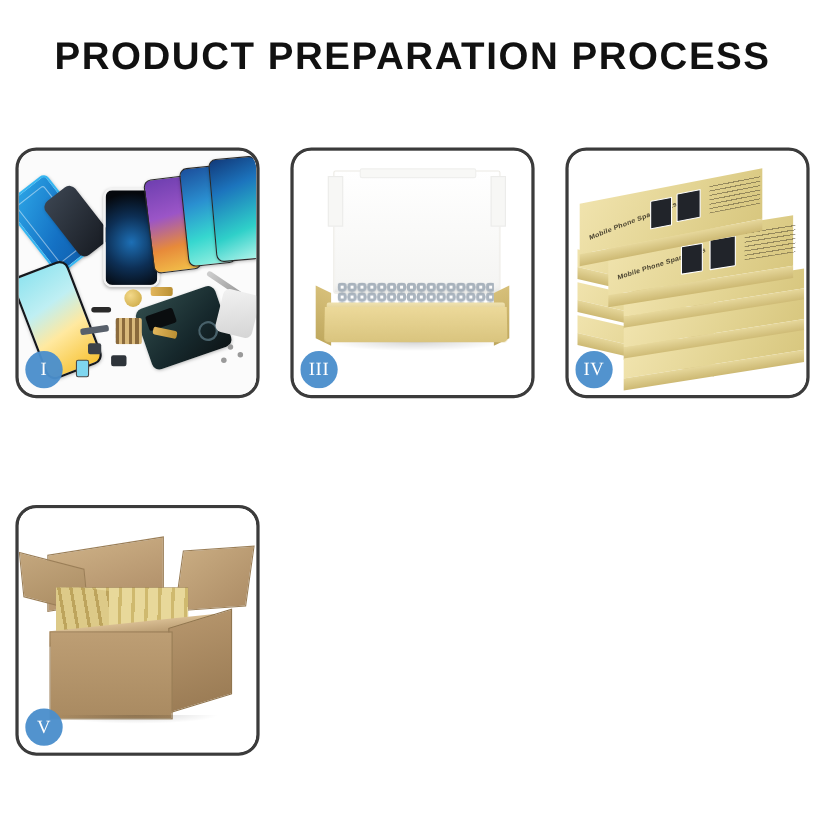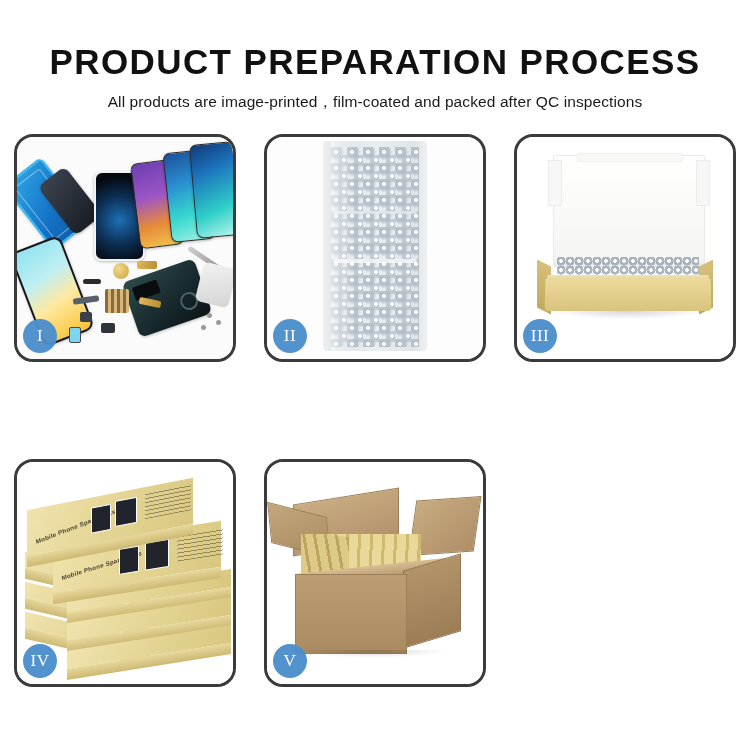--- a/index.html
+++ b/index.html
@@ -4,21 +4,21 @@
 <style>
   html,body{margin:0;padding:0;}
   body{
     width:750px;height:750px;background:#ffffff;
     font-family:"Liberation Sans", sans-serif;
     overflow:hidden;position:relative;
   }
   .page{width:750px;height:750px;position:relative;background:#fff;}
 
   
-  .header{padding-top:44px;text-align:center;}
+  .header{padding-top:34px;text-align:center;}
   .title{
     font-size:35px;font-weight:700;letter-spacing:1.4px;color:#111;
     font-family:"Liberation Sans", sans-serif;line-height:1.05;
     white-space:nowrap;
   }
   .subtitle{
     margin-top:11px;font-size:15.5px;color:#1a1a1a;letter-spacing:.1px;
     font-family:"Liberation Sans", sans-serif;white-space:nowrap;
   }
 
@@ -199,21 +199,20 @@
   .c6-wrap{position:absolute;left:8px;top:14px;width:196px;height:168px;background:linear-gradient(135deg,rgba(220,228,232,.35),rgba(255,255,255,0) 55%);border-radius:6px;}
   .c6-shadow{position:absolute;left:18px;top:158px;width:170px;height:10px;background:radial-gradient(ellipse at 50% 0,rgba(0,0,0,.14),transparent 72%);}
 </style>
 </head>
 <body>
 
 <div class="page">
 
   <div class="header">
     <div class="title">PRODUCT PREPARATION PROCESS</div>
-    <div class="subtitle">All products are image-printed，film-coated and packed after QC inspections</div>
   </div>
 
   <div class="grid">
 
     <div class="cellwrap">
       <div class="panel">
         <div class="panel-inner p1">
           <div class="ph a"></div>
           <div class="ph b"></div>
           <div class="ph c"></div>
@@ -234,34 +233,20 @@
           <div class="prt tw"></div>
           <div class="prt sc1"></div>
           <div class="prt sc2"></div>
           <div class="prt sc3"></div>
           <div class="prt wht"></div>
         </div>
         <div class="badge">I</div>
       </div>
     </div>
 
-    <div class="cellwrap">
-      <div class="panel">
-        <div class="panel-inner p2">
-          <div class="bwrap">
-            <div class="bubbles"></div>
-            <div class="bubbles2"></div>
-            <div class="bsheen"></div>
-            <div class="bseal2"></div>
-            <div class="bseal"></div>
-          </div>
-        </div>
-        <div class="badge">II</div>
-      </div>
-    </div>
 
     <div class="cellwrap">
       <div class="panel">
         <div class="panel-inner p3">
           <div class="b3-lid"></div>
           <div class="b3-tab"></div>
           <div class="b3-inner"></div>
           <div class="b3-left"></div>
           <div class="b3-right"></div>
           <div class="b3-rim"></div>

